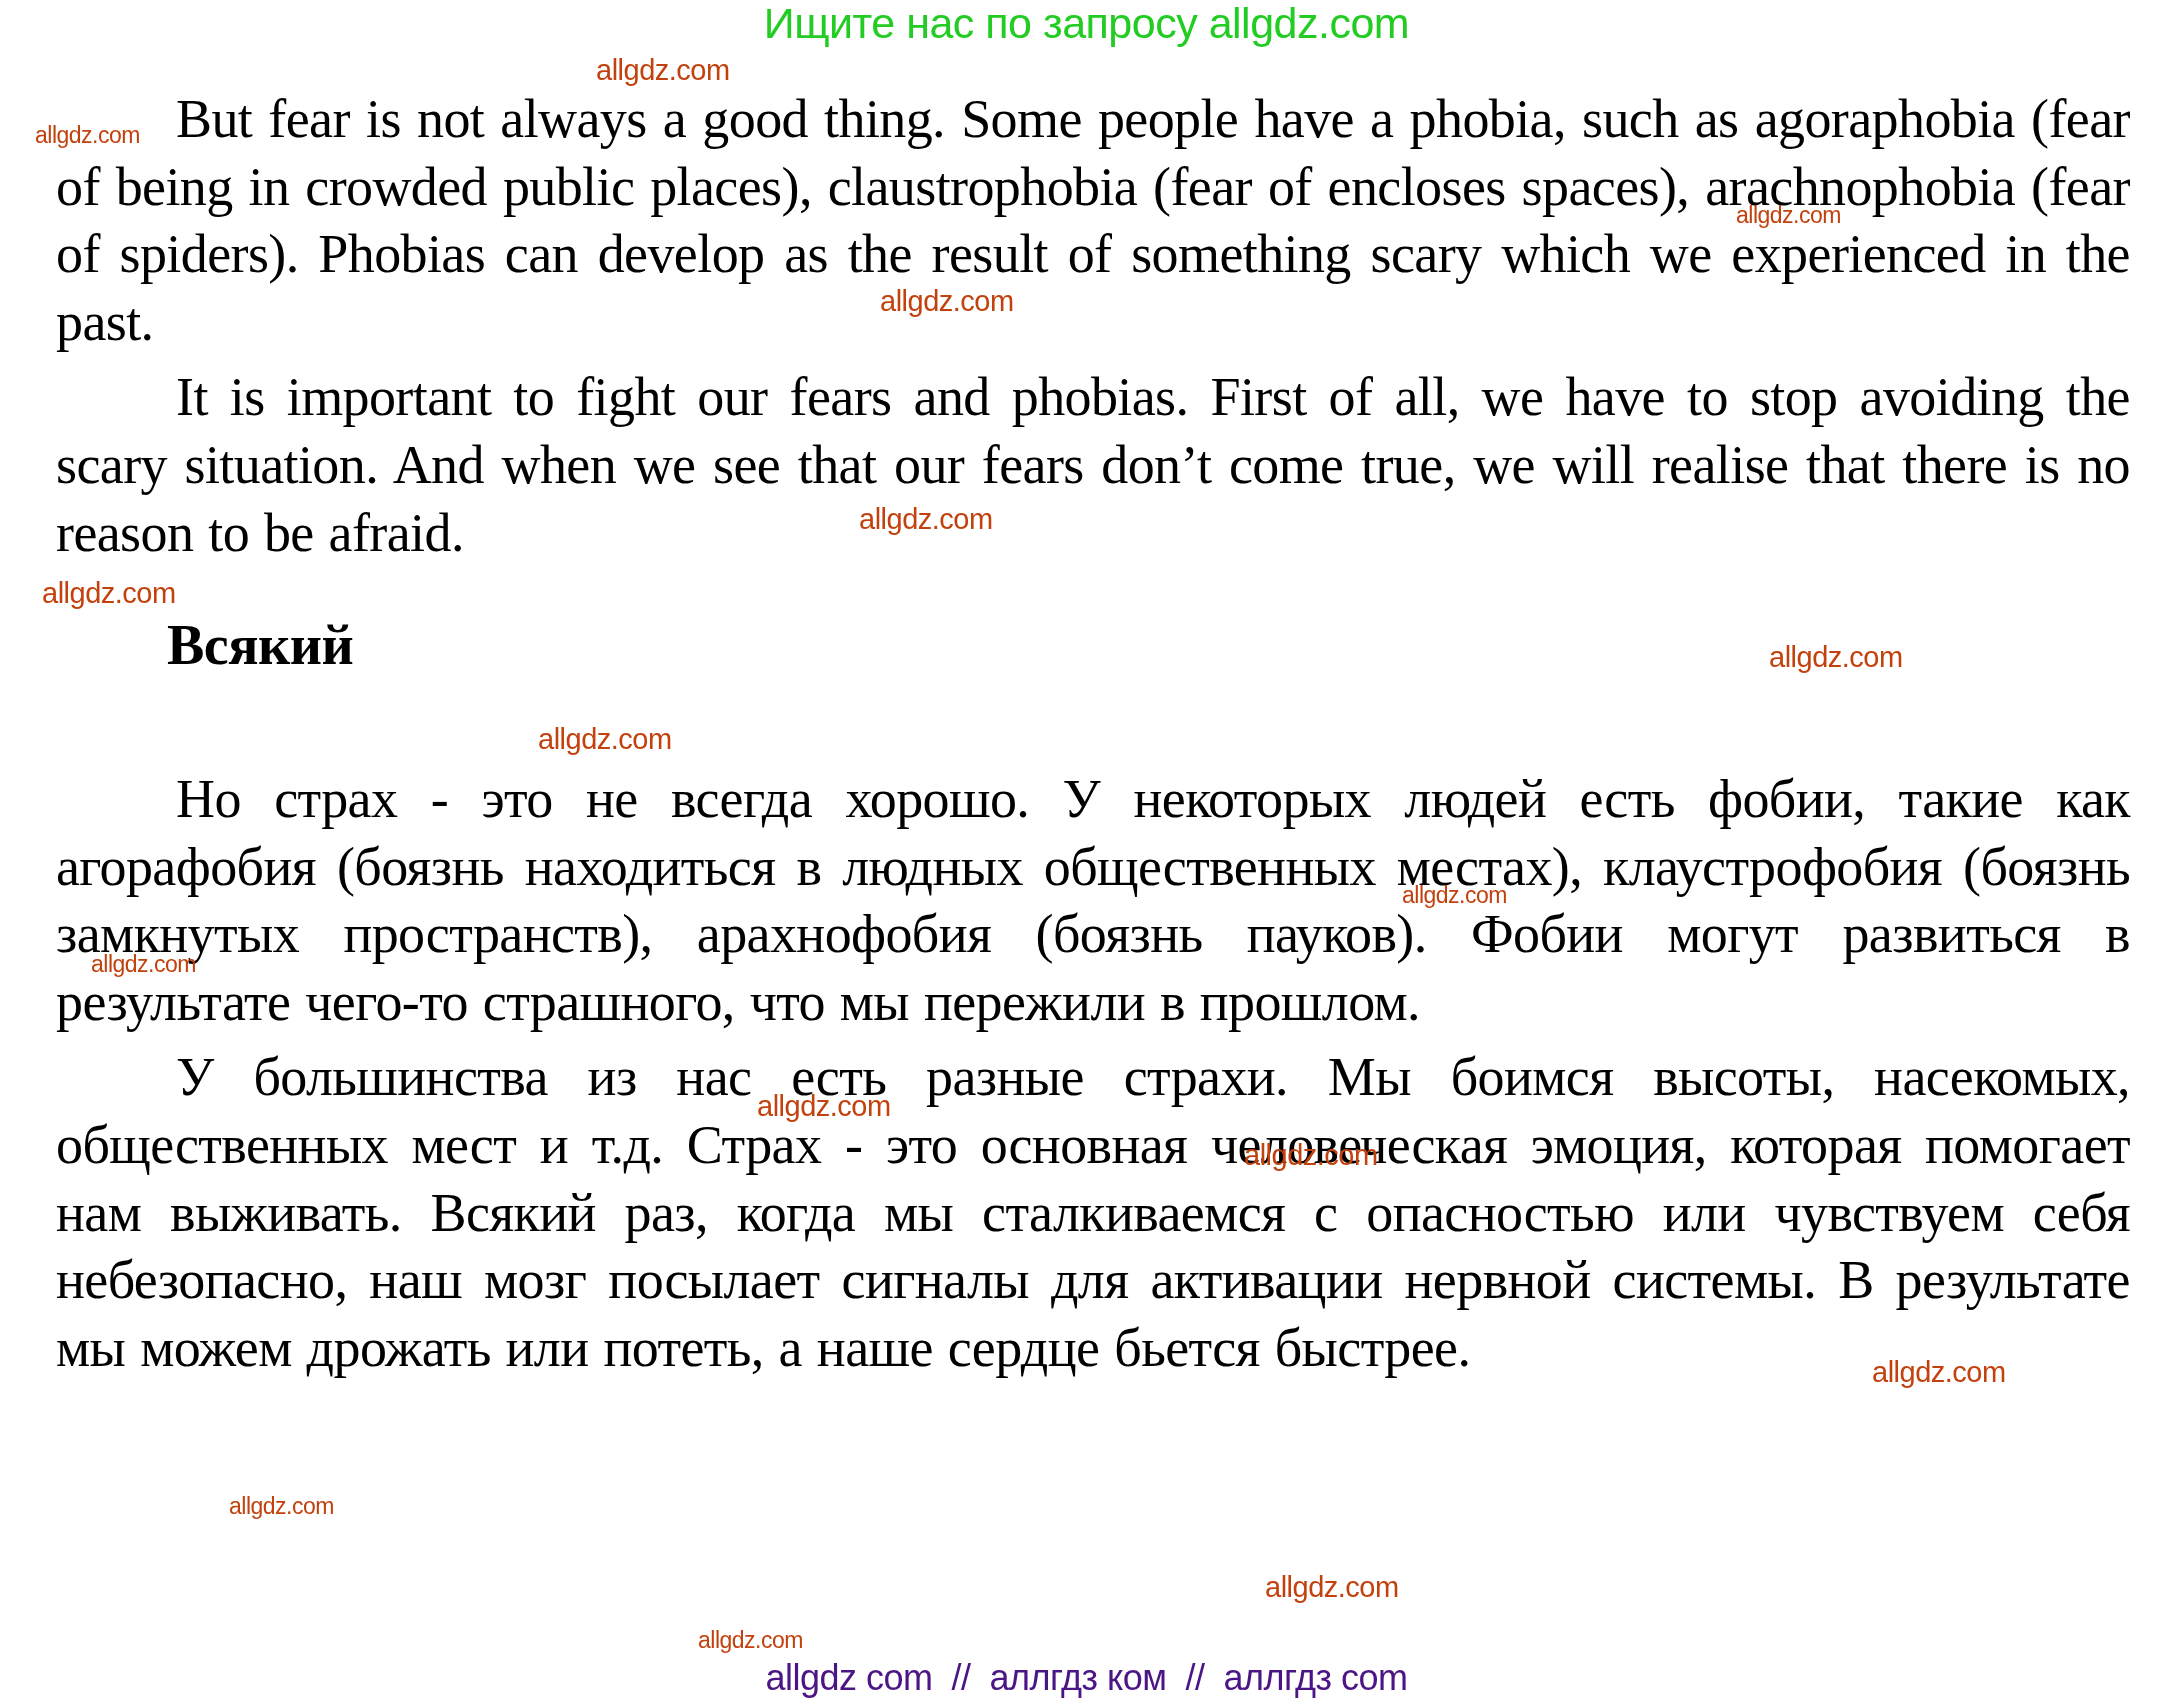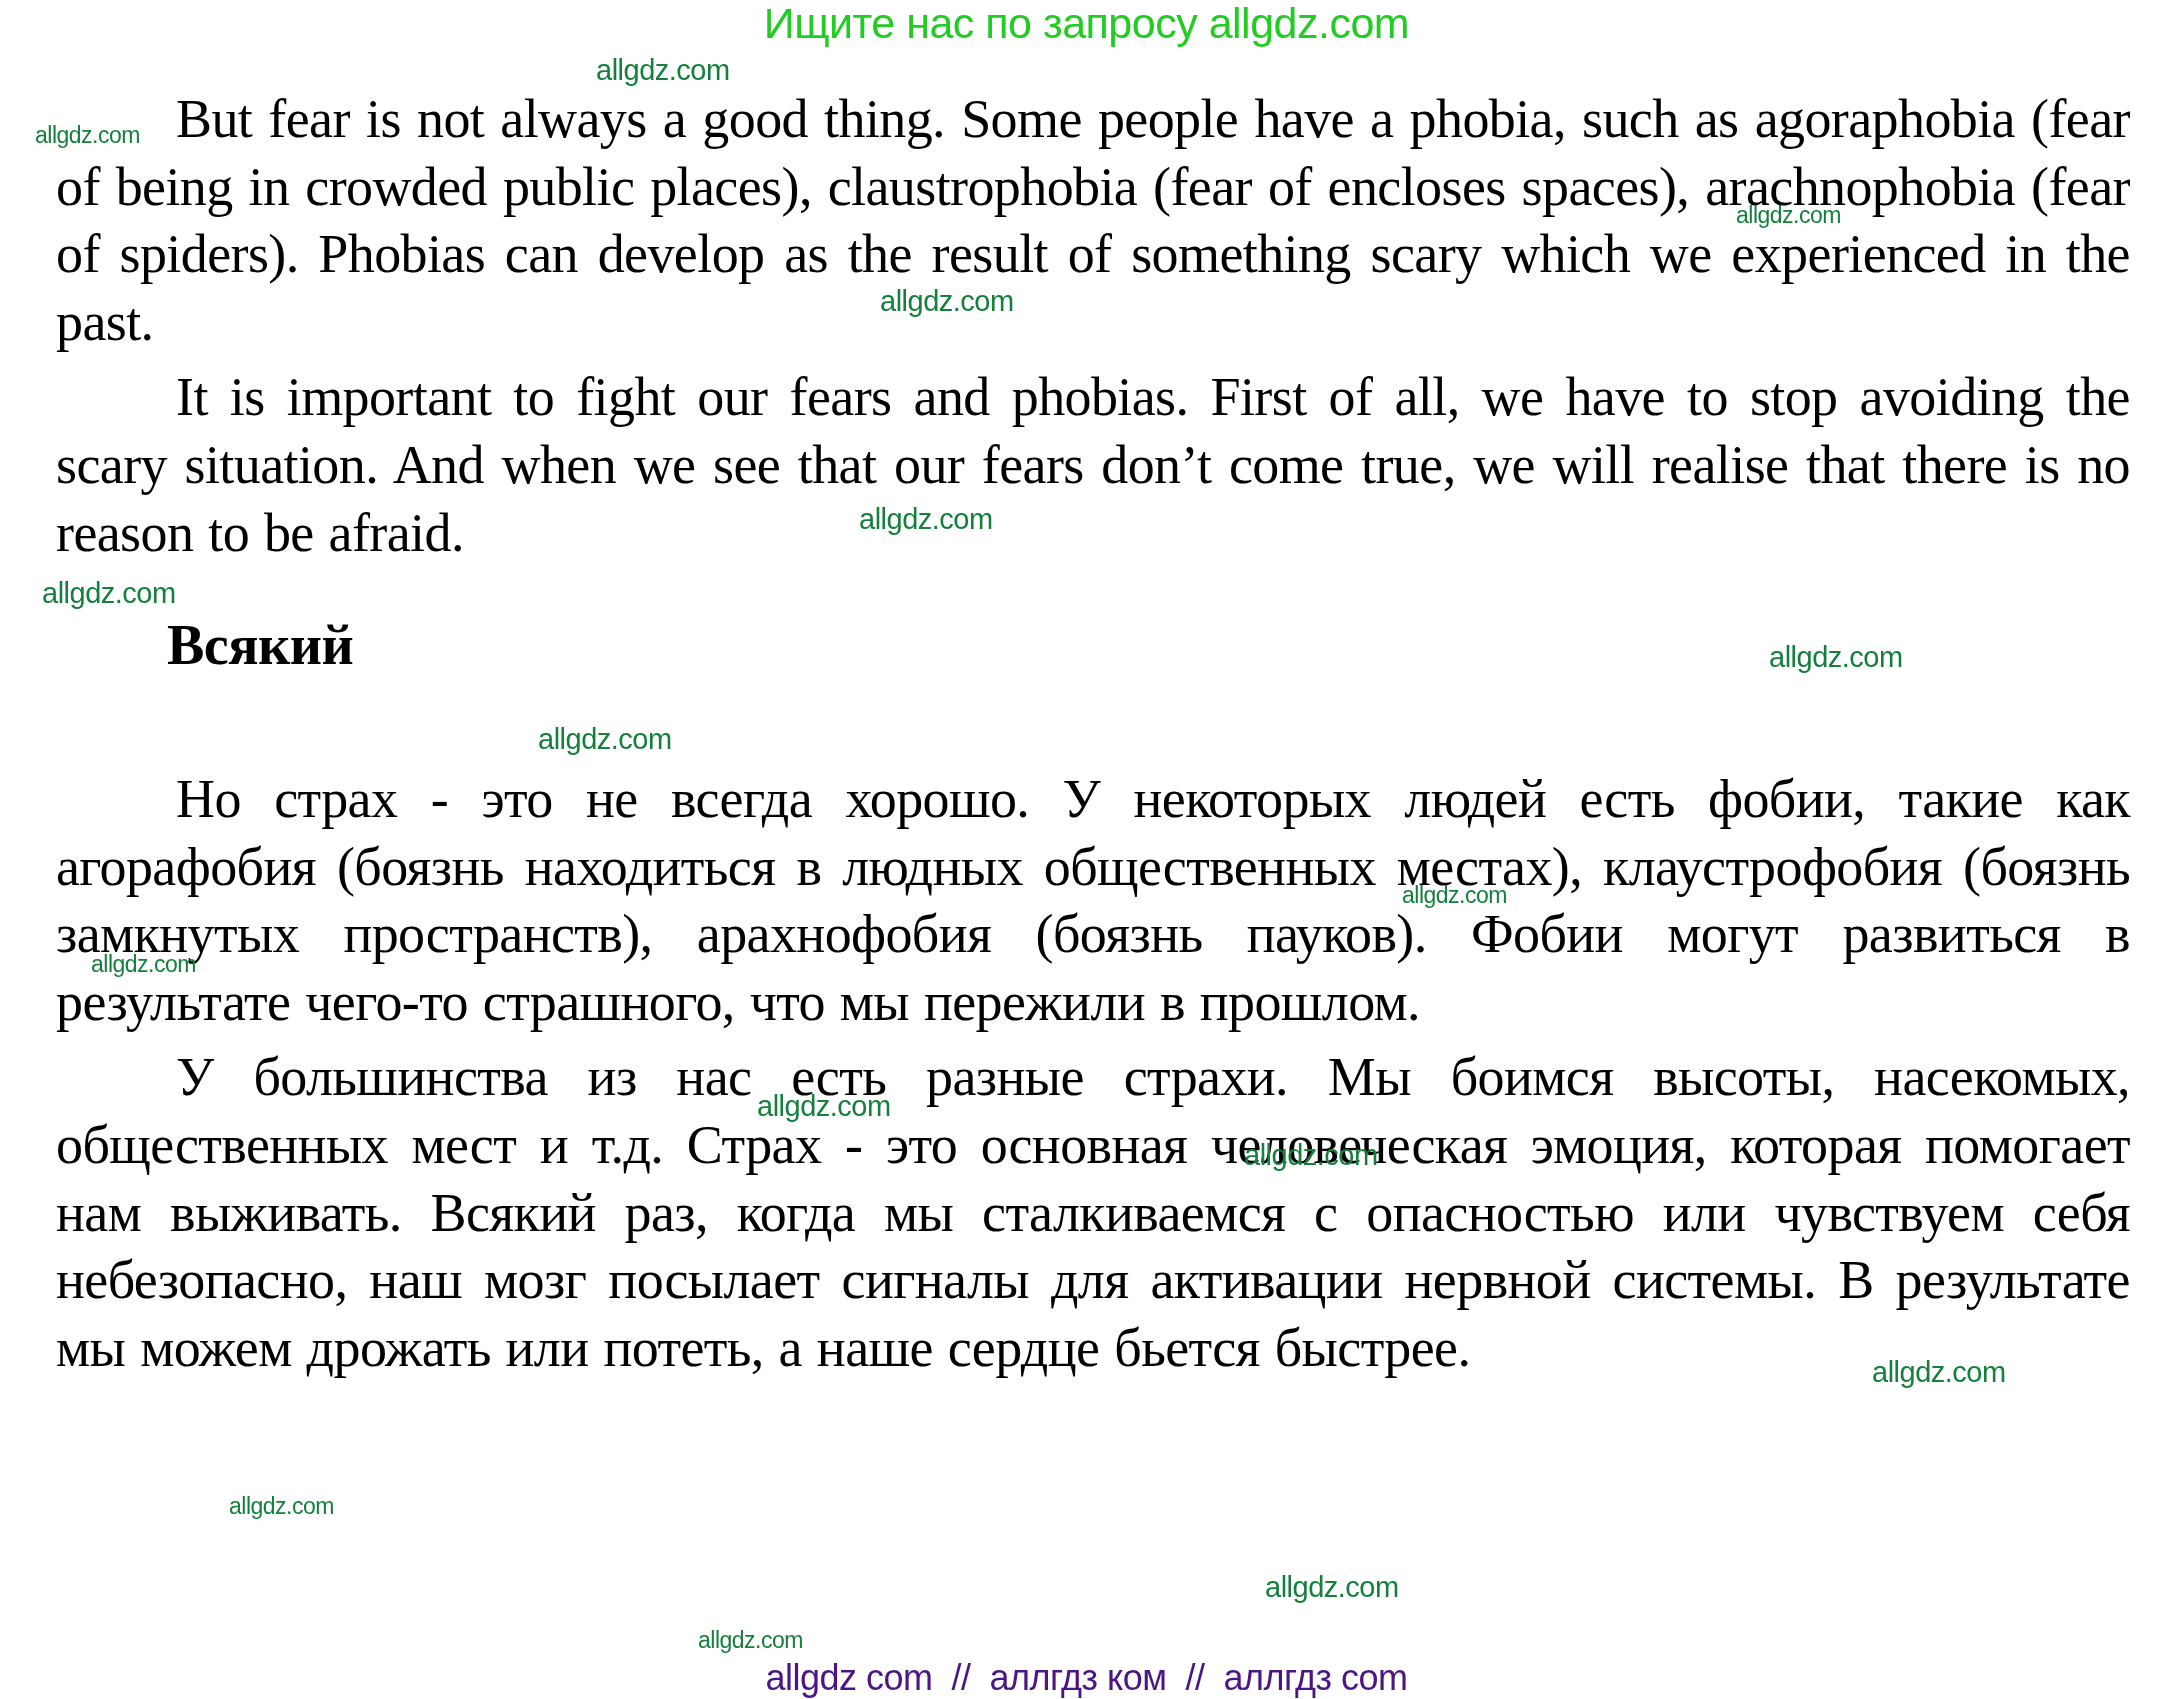--- a/index.html
+++ b/index.html
@@ -24,21 +24,21 @@
     .para {
       margin: 8px; font-size: 54px; line-height: 67.6px; text-align: justify;
       text-indent: 120px; letter-spacing: -0.6px; word-spacing: 2px;
     }
     .heading {
       position: absolute; left: 167px; top: 613px;
       font-family: "Liberation Serif", serif; font-weight: bold; font-size: 56px;
       line-height: 64px; color: #000; letter-spacing: -0.5px;
     }
     .wm {
-      position: absolute; font-family: "Liberation Sans", sans-serif; color: #15803d;
+      position: absolute; font-family: "Liberation Sans", sans-serif; color: #c2410c;
       font-size: 29px; line-height: 32px; white-space: nowrap; letter-spacing: -0.5px;
     }
     .wm.small { font-size: 23px; line-height: 26px; }
   </style>
 </head>
 <body>
 
 <div class="page">
 
   <div class="promo-top">Ищите нас по запросу allgdz.com</div>

